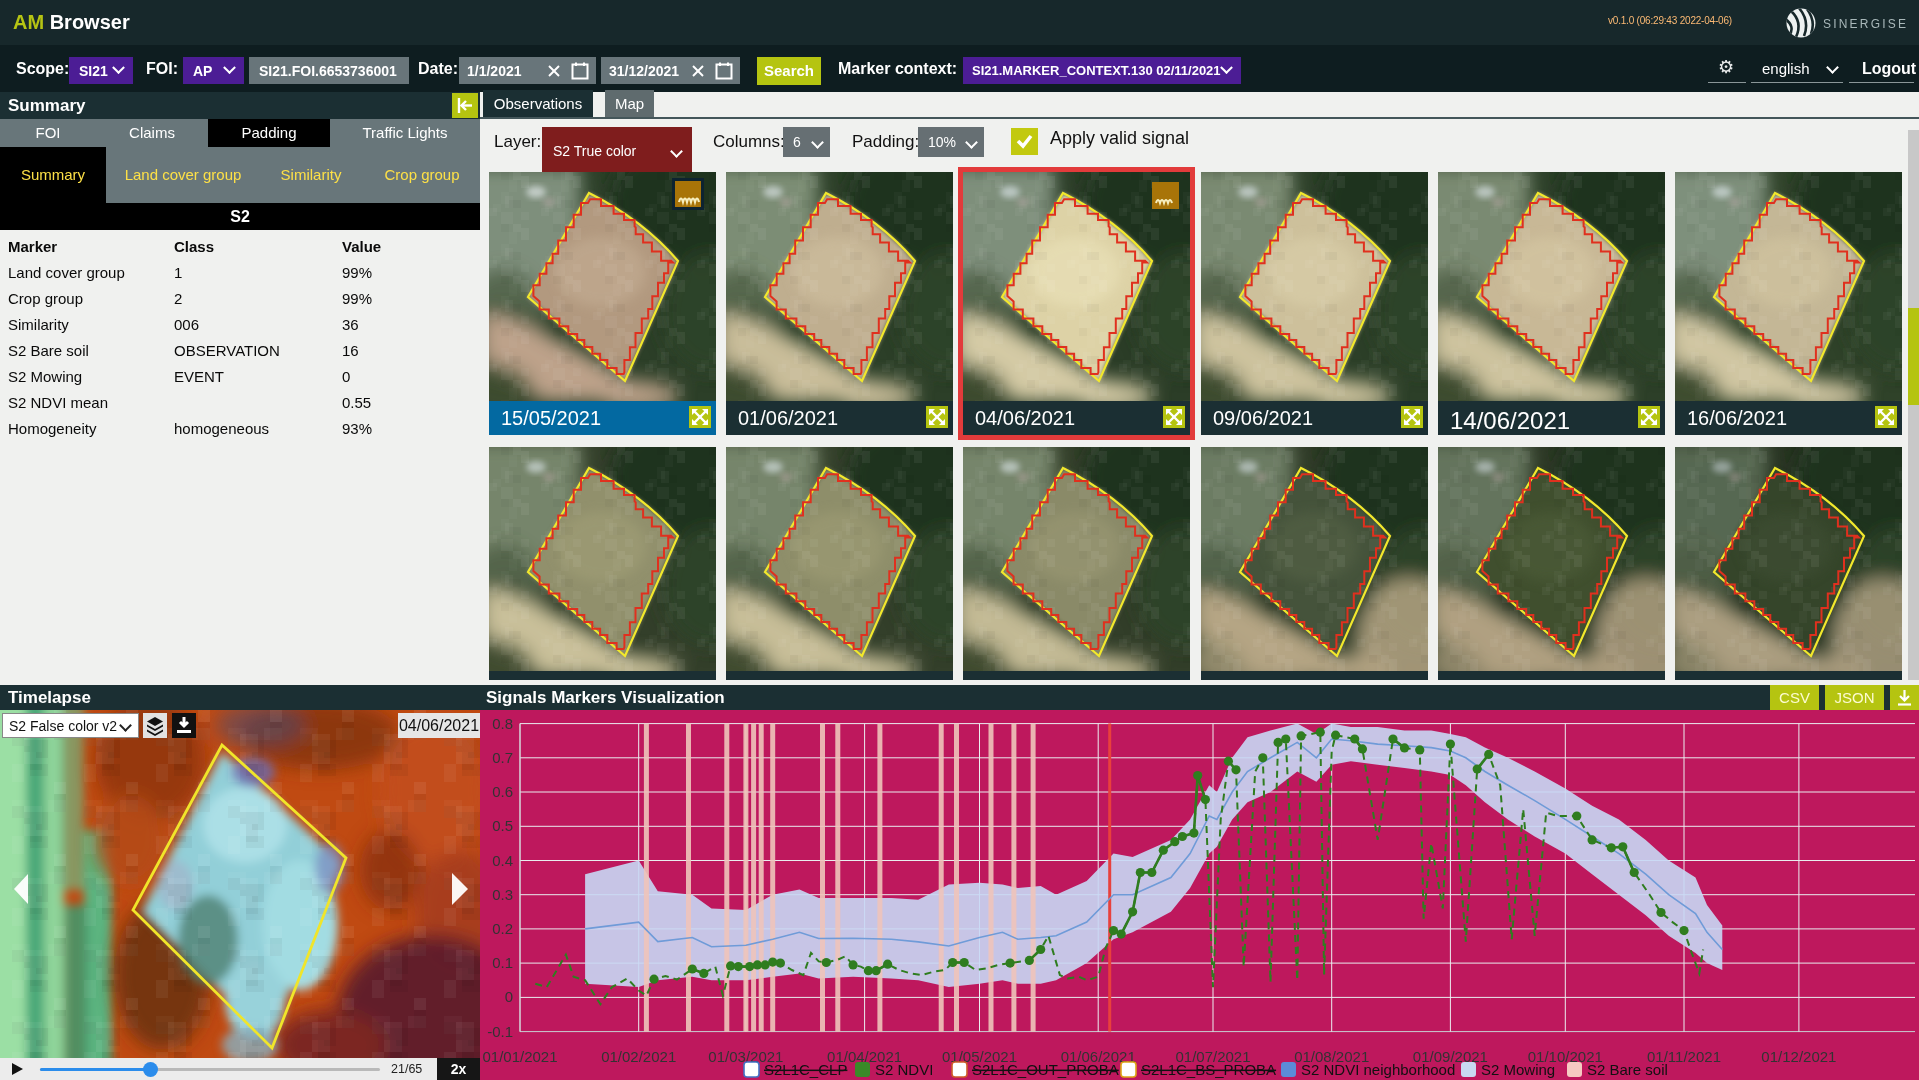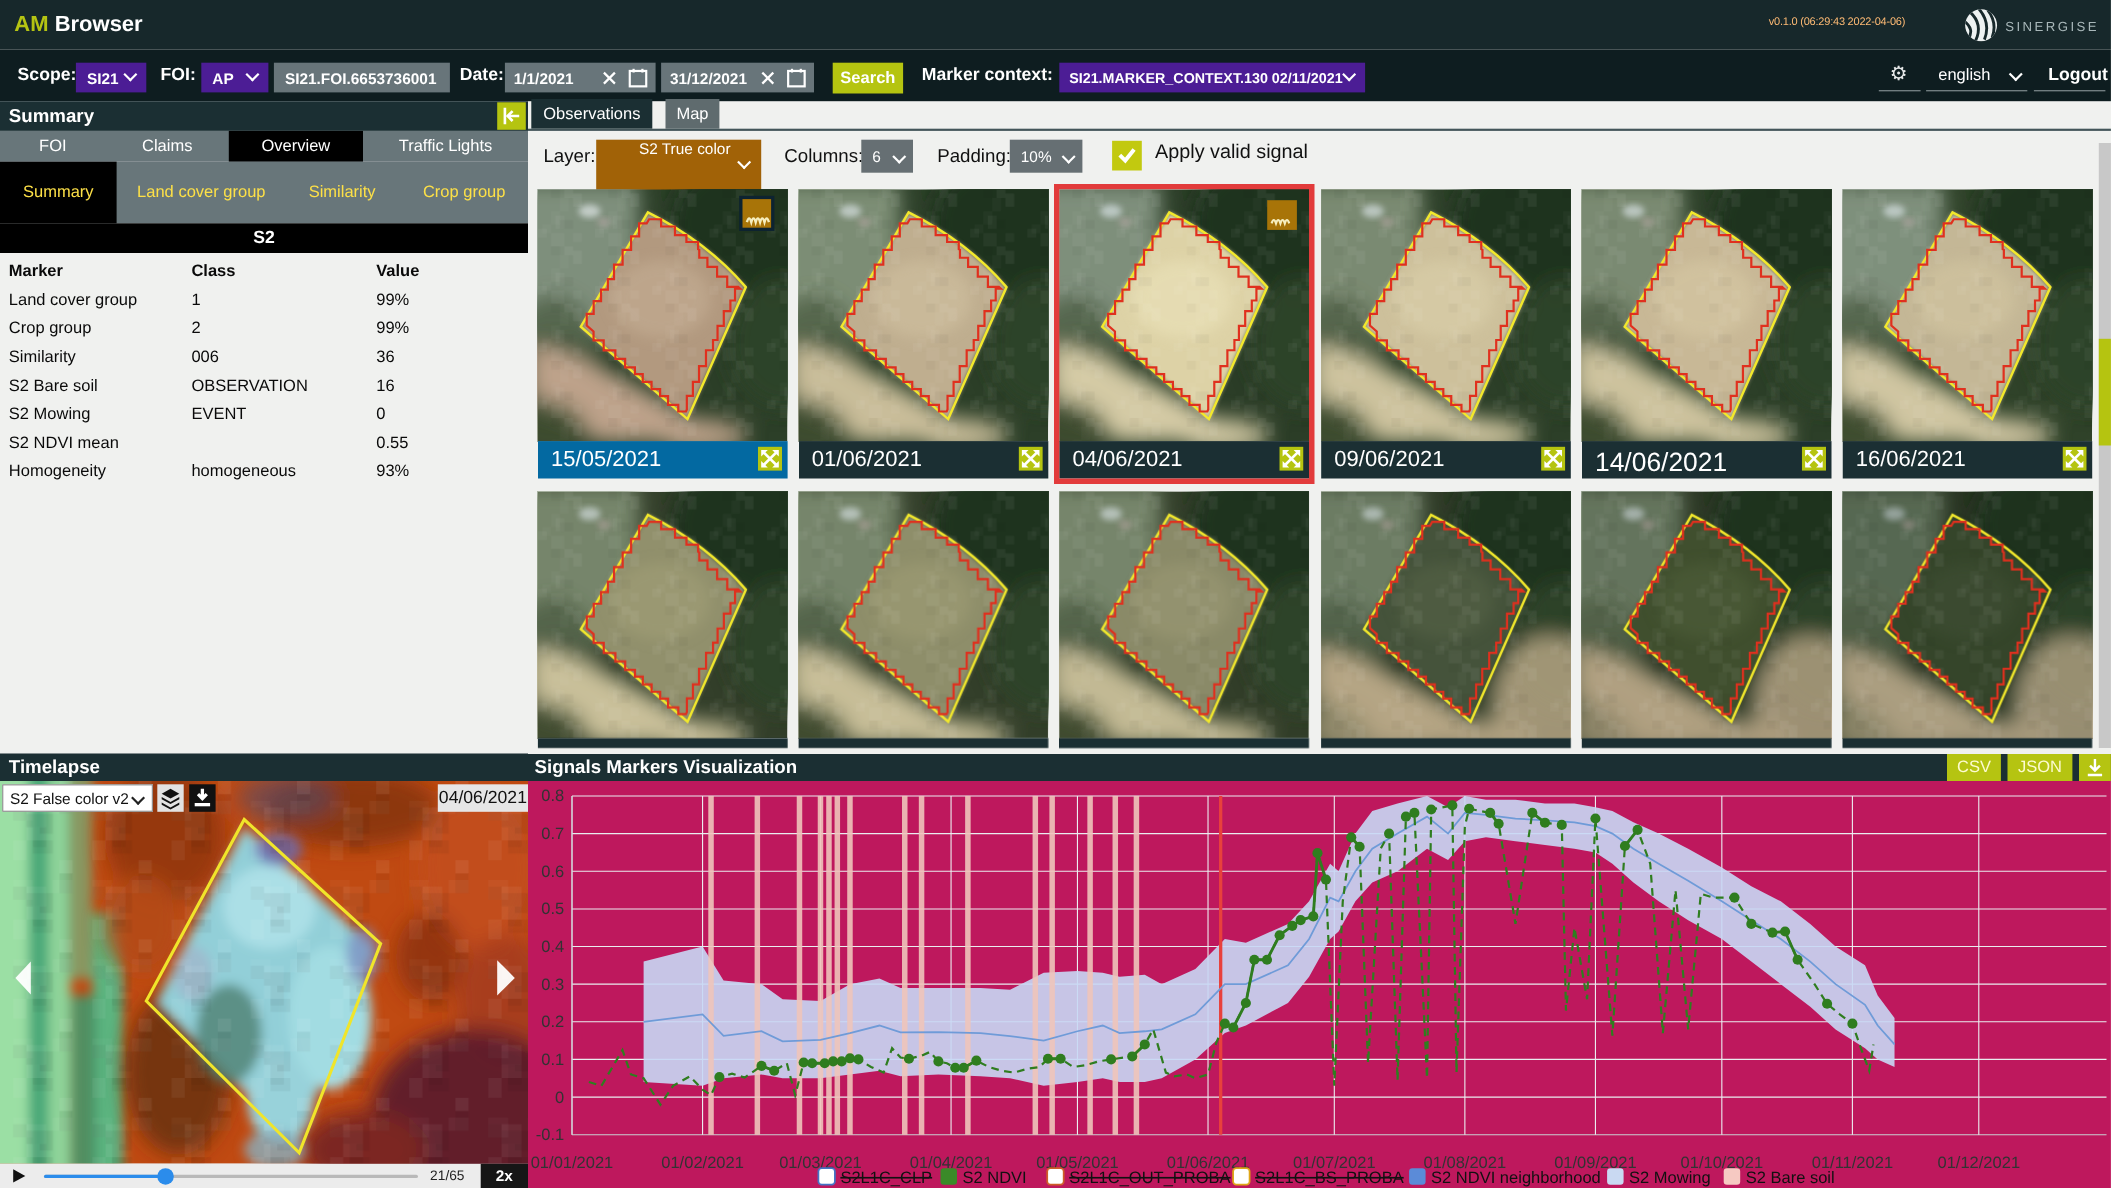--- a/index.html
+++ b/index.html
@@ -151,21 +151,21 @@
             <line x1="7" y1="5" x2="7" y2="20"></line>
             <line x1="10" y1="12.5" x2="20" y2="12.5"></line>
             <path d="M14,8 L9.5,12.5 L14,17" fill="none"></path>
           </g>
         </svg>
     </div>
   </div>
   <div class="abs" style="left:0;top:27px;width:480px;height:28px;background:#68767a;color:#fff;font-size:15px;">
     <div class="abs" style="left:0;top:0;width:96px;height:28px;text-align:center;line-height:28px;">FOI</div>
     <div class="abs" style="left:96px;top:0;width:112px;height:28px;text-align:center;line-height:28px;">Claims</div>
-    <div class="abs" style="left:208px;top:0;width:122px;height:28px;text-align:center;line-height:28px;background:#000;">Overview</div>
+    <div class="abs" style="left:208px;top:0;width:122px;height:28px;text-align:center;line-height:28px;background:#000;">Padding</div>
     <div class="abs" style="left:330px;top:0;width:150px;height:28px;text-align:center;line-height:28px;">Traffic Lights</div>
   </div>
   <div class="abs" style="left:0;top:55px;width:480px;height:56px;background:#68767a;color:#fde047;font-size:15px;">
     <div class="abs" style="left:0;top:0;width:106px;height:56px;background:#000;text-align:center;line-height:56px;">Summary</div>
     <div class="abs" style="left:118px;top:0;width:130px;height:56px;text-align:center;line-height:56px;">Land cover group</div>
     <div class="abs" style="left:266px;top:0;width:90px;height:56px;text-align:center;line-height:56px;">Similarity</div>
     <div class="abs" style="left:372px;top:0;width:100px;height:56px;text-align:center;line-height:56px;">Crop group</div>
   </div>
   <div class="abs" style="left:0;top:111px;width:480px;height:27px;background:#000;color:#fff;font-size:16px;font-weight:bold;text-align:center;line-height:27px;">S2</div>
   <div class="abs" style="left:0;top:138px;width:480px;font-size:15px;color:#0a0a0a;">
@@ -193,21 +193,21 @@
       <div class="abs" style="left:174px;top:190px;">homogeneous</div>
       <div class="abs" style="left:342px;top:190px;">93%</div>
   </div>
 </div>
 
 <div class="abs" style="left:483px;top:90px;width:110px;height:27px;background:#1b2f33;color:#fff;font-size:15px;text-align:center;line-height:27px;">Observations</div>
 <div class="abs" style="left:605px;top:90px;width:49px;height:27px;background:#5f6b6e;color:#fff;font-size:15px;text-align:center;line-height:27px;">Map</div>
 <div class="abs" style="left:480px;top:117px;width:1439px;height:2px;background:#44565a;"></div>
 
 <div class="abs" style="left:494px;top:132px;font-size:17px;color:#111;">Layer:</div>
-<div class="abs ddl" style="left:542px;top:127px;width:150px;height:48px;background:#a16207;flex-direction:column;">
+<div class="abs ddl" style="left:542px;top:127px;width:150px;height:48px;background:#7f1d1d;">
     <span style="margin-left:11px;font-size:14px;">S2 True color</span>
     <span class="chev" style="margin-right:11px;"></span>
   </div>
 <div class="abs" style="left:713px;top:132px;font-size:17px;color:#111;">Columns:</div>
 <div class="abs ddl" style="left:783px;top:127px;width:47px;height:30px;background:#666f73;">
     <span style="margin-left:10px;font-size:14px;">6</span>
     <span class="chev" style="margin-right:8px;"></span>
   </div>
 <div class="abs" style="left:852px;top:132px;font-size:17px;color:#111;">Padding:</div>
 <div class="abs ddl" style="left:918px;top:127px;width:66px;height:30px;background:#666f73;">

